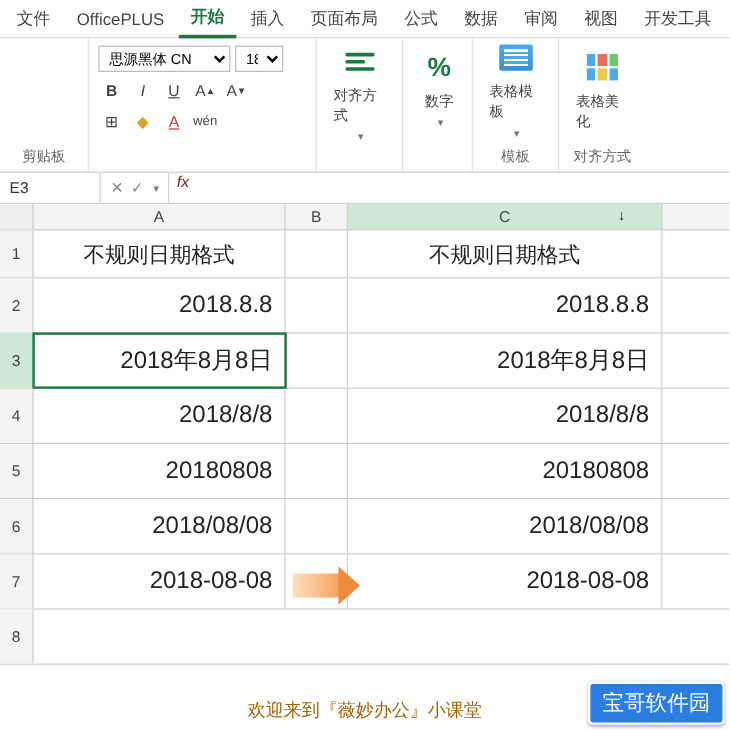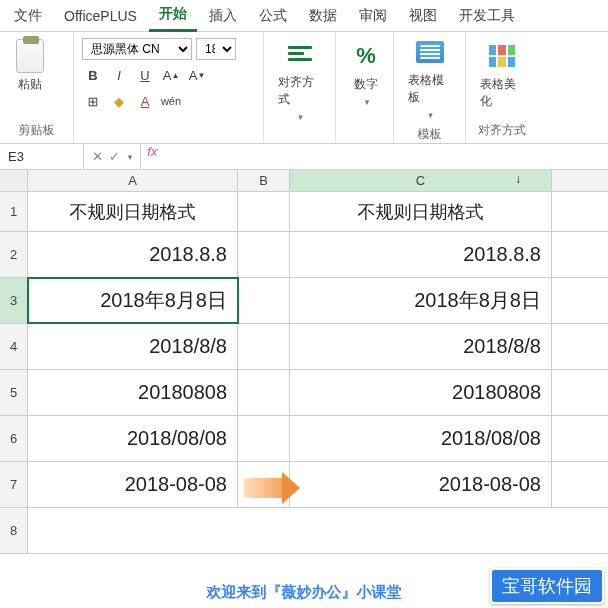--- a/index.html
+++ b/index.html
@@ -2,21 +2,21 @@
 <html><head>
 <meta charset="utf-8">
 <style>
 html,body{margin:0;padding:0;font-family:"Microsoft YaHei","SimSun",sans-serif;background:#fff;color:#333;width:608px;height:608px;overflow:hidden}
 *{box-sizing:border-box}
 .app{width:608px;height:608px;position:relative;background:#fff}
 .tabs{display:flex;align-items:center;height:32px;border-bottom:1px solid #d0d0d0;font-size:14px;padding:0 4px;gap:2px}
 .tab{padding:6px 10px;color:#444;cursor:pointer}
 .tab.active{color:#1a7a3e;border-bottom:3px solid #1a7a3e;font-weight:600}
 .ribbon{display:flex;height:112px;border-bottom:1px solid #d0d0d0;background:#fff}
-.rgroup{display:flex;flex-direction:column;justify-content:center;border-right:1px solid #e0e0e0;padding:4px 6px 2px}
+.rgroup{display:flex;flex-direction:column;justify-content:flex-end;border-right:1px solid #e0e0e0;padding:4px 6px 2px}
 .rgroup-label{text-align:center;font-size:12px;color:#666;padding:2px 0}
 .rgroup-body{flex:1;display:flex;align-items:flex-start}
 .bigbtn{display:flex;flex-direction:column;align-items:center;justify-content:center;gap:4px;padding:4px 8px;font-size:12px;color:#444;cursor:pointer;min-width:48px}
 .bigbtn .ico{width:32px;height:32px;display:flex;align-items:center;justify-content:center}
 .paste-ico{width:28px;height:34px;border:1px solid #bbb;border-radius:3px;background:linear-gradient(#fafafa,#eee);position:relative}
 .paste-ico::before{content:"";position:absolute;top:-4px;left:6px;width:16px;height:8px;background:#8fa56a;border-radius:2px}
 .font-group{width:190px}
 .fontrow{display:flex;gap:4px;padding:2px 2px}
 .fsel{font-size:12px;border:1px solid #bbb;background:#fff;height:22px;padding:0 4px}
 .fname{width:110px}
@@ -31,21 +31,21 @@
 .tmpl-ico::after{content:"";position:absolute;inset:4px;background:repeating-linear-gradient(#fff,#fff 2px,#4fa8e8 2px,#4fa8e8 4px)}
 .beaut-ico{width:26px;height:22px;display:grid;grid-template-columns:1fr 1fr 1fr;grid-template-rows:1fr 1fr;gap:2px}
 .beaut-ico span{background:#4fa8e8}
 .beaut-ico span:nth-child(2){background:#e86b5c}
 .beaut-ico span:nth-child(3){background:#6bc96b}
 .beaut-ico span:nth-child(5){background:#e8c94f}
 .caret{font-size:9px;color:#777;margin-left:2px}
 .namebox{display:flex;align-items:flex-start;height:26px;border-bottom:1px solid #d0d0d0;font-size:13px}
 .nb-cell{width:84px;padding:0 8px;border-right:1px solid #d0d0d0;height:100%;display:flex;align-items:center}
 .nb-btns{display:flex;gap:6px;padding:0 8px;color:#888;border-right:1px solid #d0d0d0;height:100%;align-items:center}
-.nb-fx{padding:0 6px;font-style:italic;color:#ec4899}
+.nb-fx{padding:0 6px;font-style:italic;color:#7f1d1d}
 .sheet{position:relative}
 .colhdr{display:flex;height:22px;font-size:13px;color:#444;background:#f3f3f3;border-bottom:1px solid #ccc}
 .ch{border-right:1px solid #ccc;display:flex;align-items:center;justify-content:center}
 .ch.corner{width:28px;background:#eee}
 .ch.a{width:210px}
 .ch.b{width:52px}
 .ch.c{width:262px;background:#cde8d5;position:relative}
 .ch.c .dn{position:absolute;right:30px;top:2px;font-size:12px;color:#222}
 .rows{}
 .row{display:flex;border-bottom:1px solid #ccc}
@@ -55,49 +55,42 @@
 .cell.b{width:52px}
 .cell.c{width:262px;justify-content:flex-end}
 .row.h1{height:40px}
 .row.h1 .cell{font-size:18px;justify-content:center}
 .row.hd{height:46px}
 .row.sel .rh{background:#cde8d5}
 .row.sel .cell.a{background:#fff;outline:2px solid #1a7a3e;outline-offset:-1px}
 .arrow{position:absolute;left:244px;top:302px;width:56px;height:32px}
 .arrow .shaft{position:absolute;left:0;top:6px;width:40px;height:20px;background:linear-gradient(90deg,#ffe0c0,#f5a15a)}
 .arrow .head{position:absolute;left:38px;top:0;width:0;height:0;border-left:18px solid #f08b3a;border-top:16px solid transparent;border-bottom:16px solid transparent}
-.footer{position:absolute;left:0;right:0;bottom:6px;text-align:center;font-size:15px;font-weight:700;color:#3b82f6}
+.footer{position:absolute;left:0;right:0;bottom:6px;text-align:center;font-size:15px;font-weight:400;color:#a16207}
 .badge{position:absolute;right:4px;bottom:4px;background:#2b7de0;color:#fff;font-size:18px;font-weight:400;padding:4px 10px;border-radius:4px;border:2px solid #fff;box-shadow:0 1px 3px rgba(0,0,0,.3)}
 </style>
 </head>
 <body>
 
 <div class="app">
   <div class="tabs">
     <div class="tab">文件</div>
     <div class="tab">OfficePLUS</div>
     <div class="tab active">开始</div>
     <div class="tab">插入</div>
+    <div class="tab">页面布局</div>
     <div class="tab">公式</div>
     <div class="tab">数据</div>
     <div class="tab">审阅</div>
     <div class="tab">视图</div>
     <div class="tab">开发工具</div>
   </div>
 
   <div class="ribbon">
     <div class="rgroup" style="width:74px">
-      <div class="rgroup-body">
-        <div class="bigbtn">
-          <div class="ico">
-              <div class="paste-ico"></div>
-            </div>
-          <span>粘贴</span>
-        </div>
-      </div>
       <div class="rgroup-label">剪贴板</div>
     </div>
 
     <div class="rgroup font-group">
       <div class="rgroup-body" style="flex-direction:column">
         <div class="fontrow">
           <select class="fsel fname"><option>思源黑体 CN</option></select>
           <select class="fsel fsize"><option>18</option></select>
         </div>
         <div class="fontrow">

